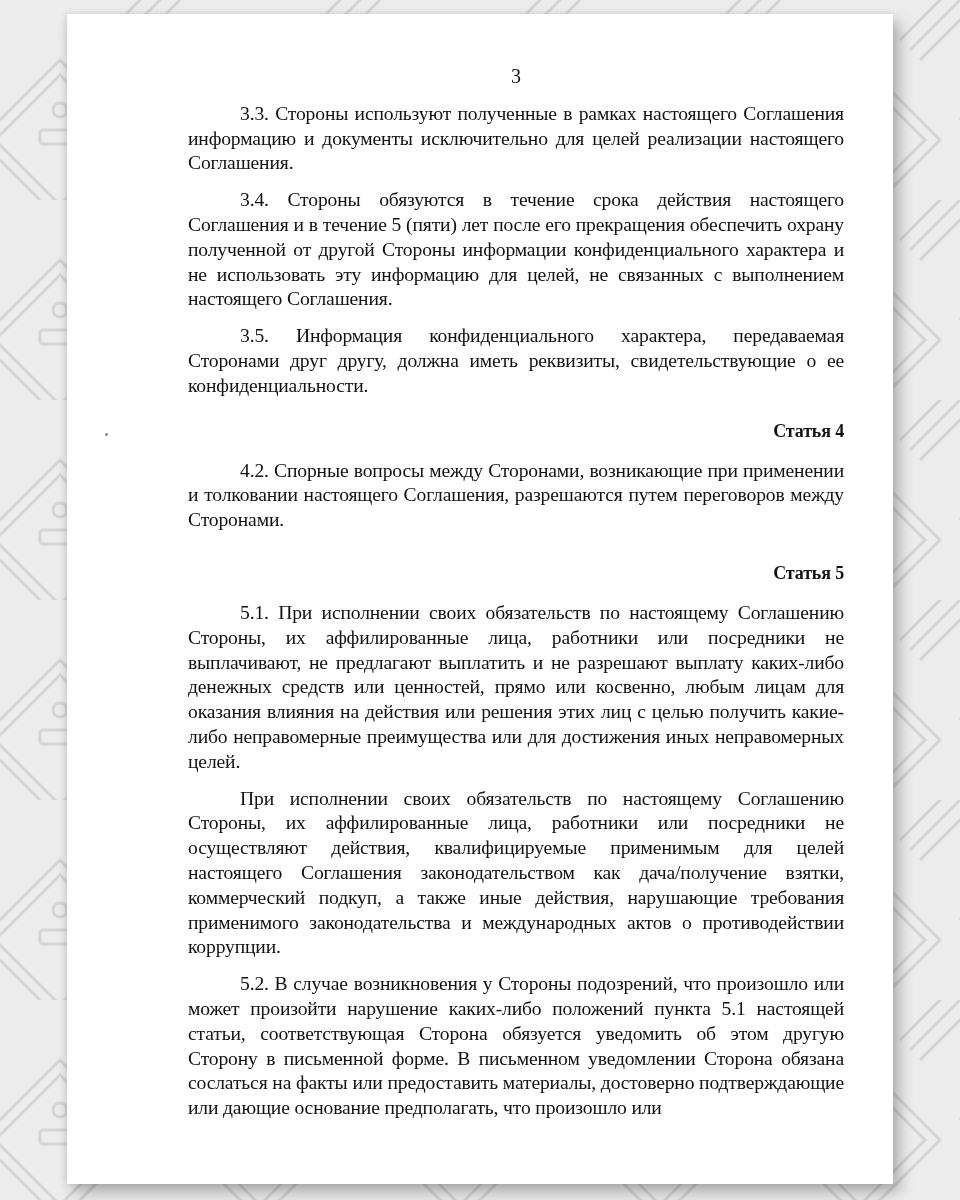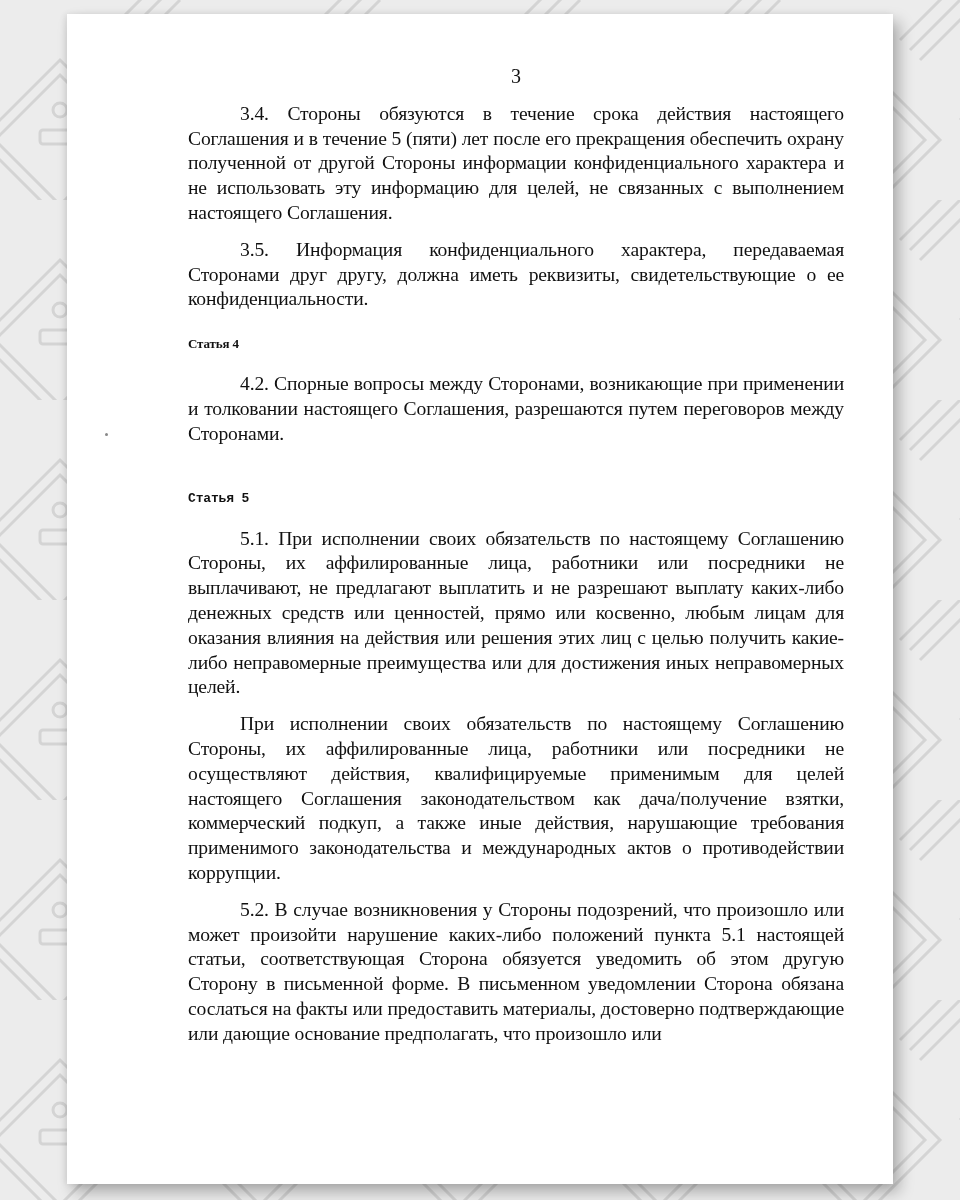--- a/index.html
+++ b/index.html
@@ -17,25 +17,25 @@
     .content {
       position: absolute; left: 121px; top: 50px; width: 656px;
       color: #111; font-size: 19.6px; line-height: 24.8px;
       letter-spacing: -0.15px;
     }
     .page-number { text-align: center; margin-bottom: 13px; font-size: 20px; }
     p { margin: 0; text-align: justify; text-align-last: auto; }
     p.indent { text-indent: 52px; }
     .para-gap { margin-top: 12px; }
     h2 {
-      margin: 0; text-align: left; font-weight: bold; font-size: 13px;
+      margin: 0; text-align: right; font-weight: bold; font-size: 18px;
       line-height: 24px;
     }
     .article-4 { margin-top: 20px; margin-bottom: 16px; }
-    .article-5 { margin-top: 40px; margin-bottom: 16px; font-family: Liberation Mono, monospace; }
+    .article-5 { margin-top: 28px; margin-bottom: 16px; }
     .scan-dot { position: absolute; left: 38px; top: 419px; width: 3px; height: 3px; background: #888; border-radius: 50%; }
   </style>
 </head>
 <body>
 
 <svg class="bg-pattern" width="960" height="1200" viewBox="0 0 960 1200">
   <defs>
     <pattern id="circ" x="0" y="0" width="200" height="200" patternUnits="userSpaceOnUse">
       <g fill="none" stroke="#d4d4d4" stroke-width="3">
         <path d="M-20 140 L60 60 L140 140 L60 220 Z"></path>
@@ -50,20 +50,21 @@
       </g>
     </pattern>
   </defs>
   <rect width="960" height="1200" fill="url(#circ)"></rect>
 </svg>
 
 <div class="page">
   <div class="scan-dot"></div>
   <div class="content">
     <div class="page-number">3</div>
+    <p class="indent">3.3. Стороны используют полученные в рамках настоящего Соглашения информацию и документы исключительно для целей реализации настоящего Соглашения.</p>
     <p class="indent para-gap">3.4. Стороны обязуются в течение срока действия настоящего Соглашения и в течение 5 (пяти) лет после его прекращения обеспечить охрану полученной от другой Стороны информации конфиденциального характера и не использовать эту информацию для целей, не связанных с выполнением настоящего Соглашения.</p>
     <p class="indent para-gap">3.5. Информация конфиденциального характера, передаваемая Сторонами друг другу, должна иметь реквизиты, свидетельствующие о ее конфиденциальности.</p>
 
     <h2 class="article-4">Статья 4</h2>
     <p class="indent">4.2. Спорные вопросы между Сторонами, возникающие при применении и толковании настоящего Соглашения, разрешаются путем переговоров между Сторонами.</p>
 
     <h2 class="article-5">Статья 5</h2>
     <p class="indent">5.1. При исполнении своих обязательств по настоящему Соглашению Стороны, их аффилированные лица, работники или посредники не выплачивают, не предлагают выплатить и не разрешают выплату каких-либо денежных средств или ценностей, прямо или косвенно, любым лицам для оказания влияния на действия или решения этих лиц с целью получить какие-либо неправомерные преимущества или для достижения иных неправомерных целей.</p>
     <p class="indent para-gap">При исполнении своих обязательств по настоящему Соглашению Стороны, их аффилированные лица, работники или посредники не осуществляют действия, квалифицируемые применимым для целей настоящего Соглашения законодательством как дача/получение взятки, коммерческий подкуп, а также иные действия, нарушающие требования применимого законодательства и международных актов о противодействии коррупции.</p>
     <p class="indent para-gap">5.2. В случае возникновения у Стороны подозрений, что произошло или может произойти нарушение каких-либо положений пункта 5.1 настоящей статьи, соответствующая Сторона обязуется уведомить об этом другую Сторону в письменной форме. В письменном уведомлении Сторона обязана сослаться на факты или предоставить материалы, достоверно подтверждающие или дающие основание предполагать, что произошло или</p>

